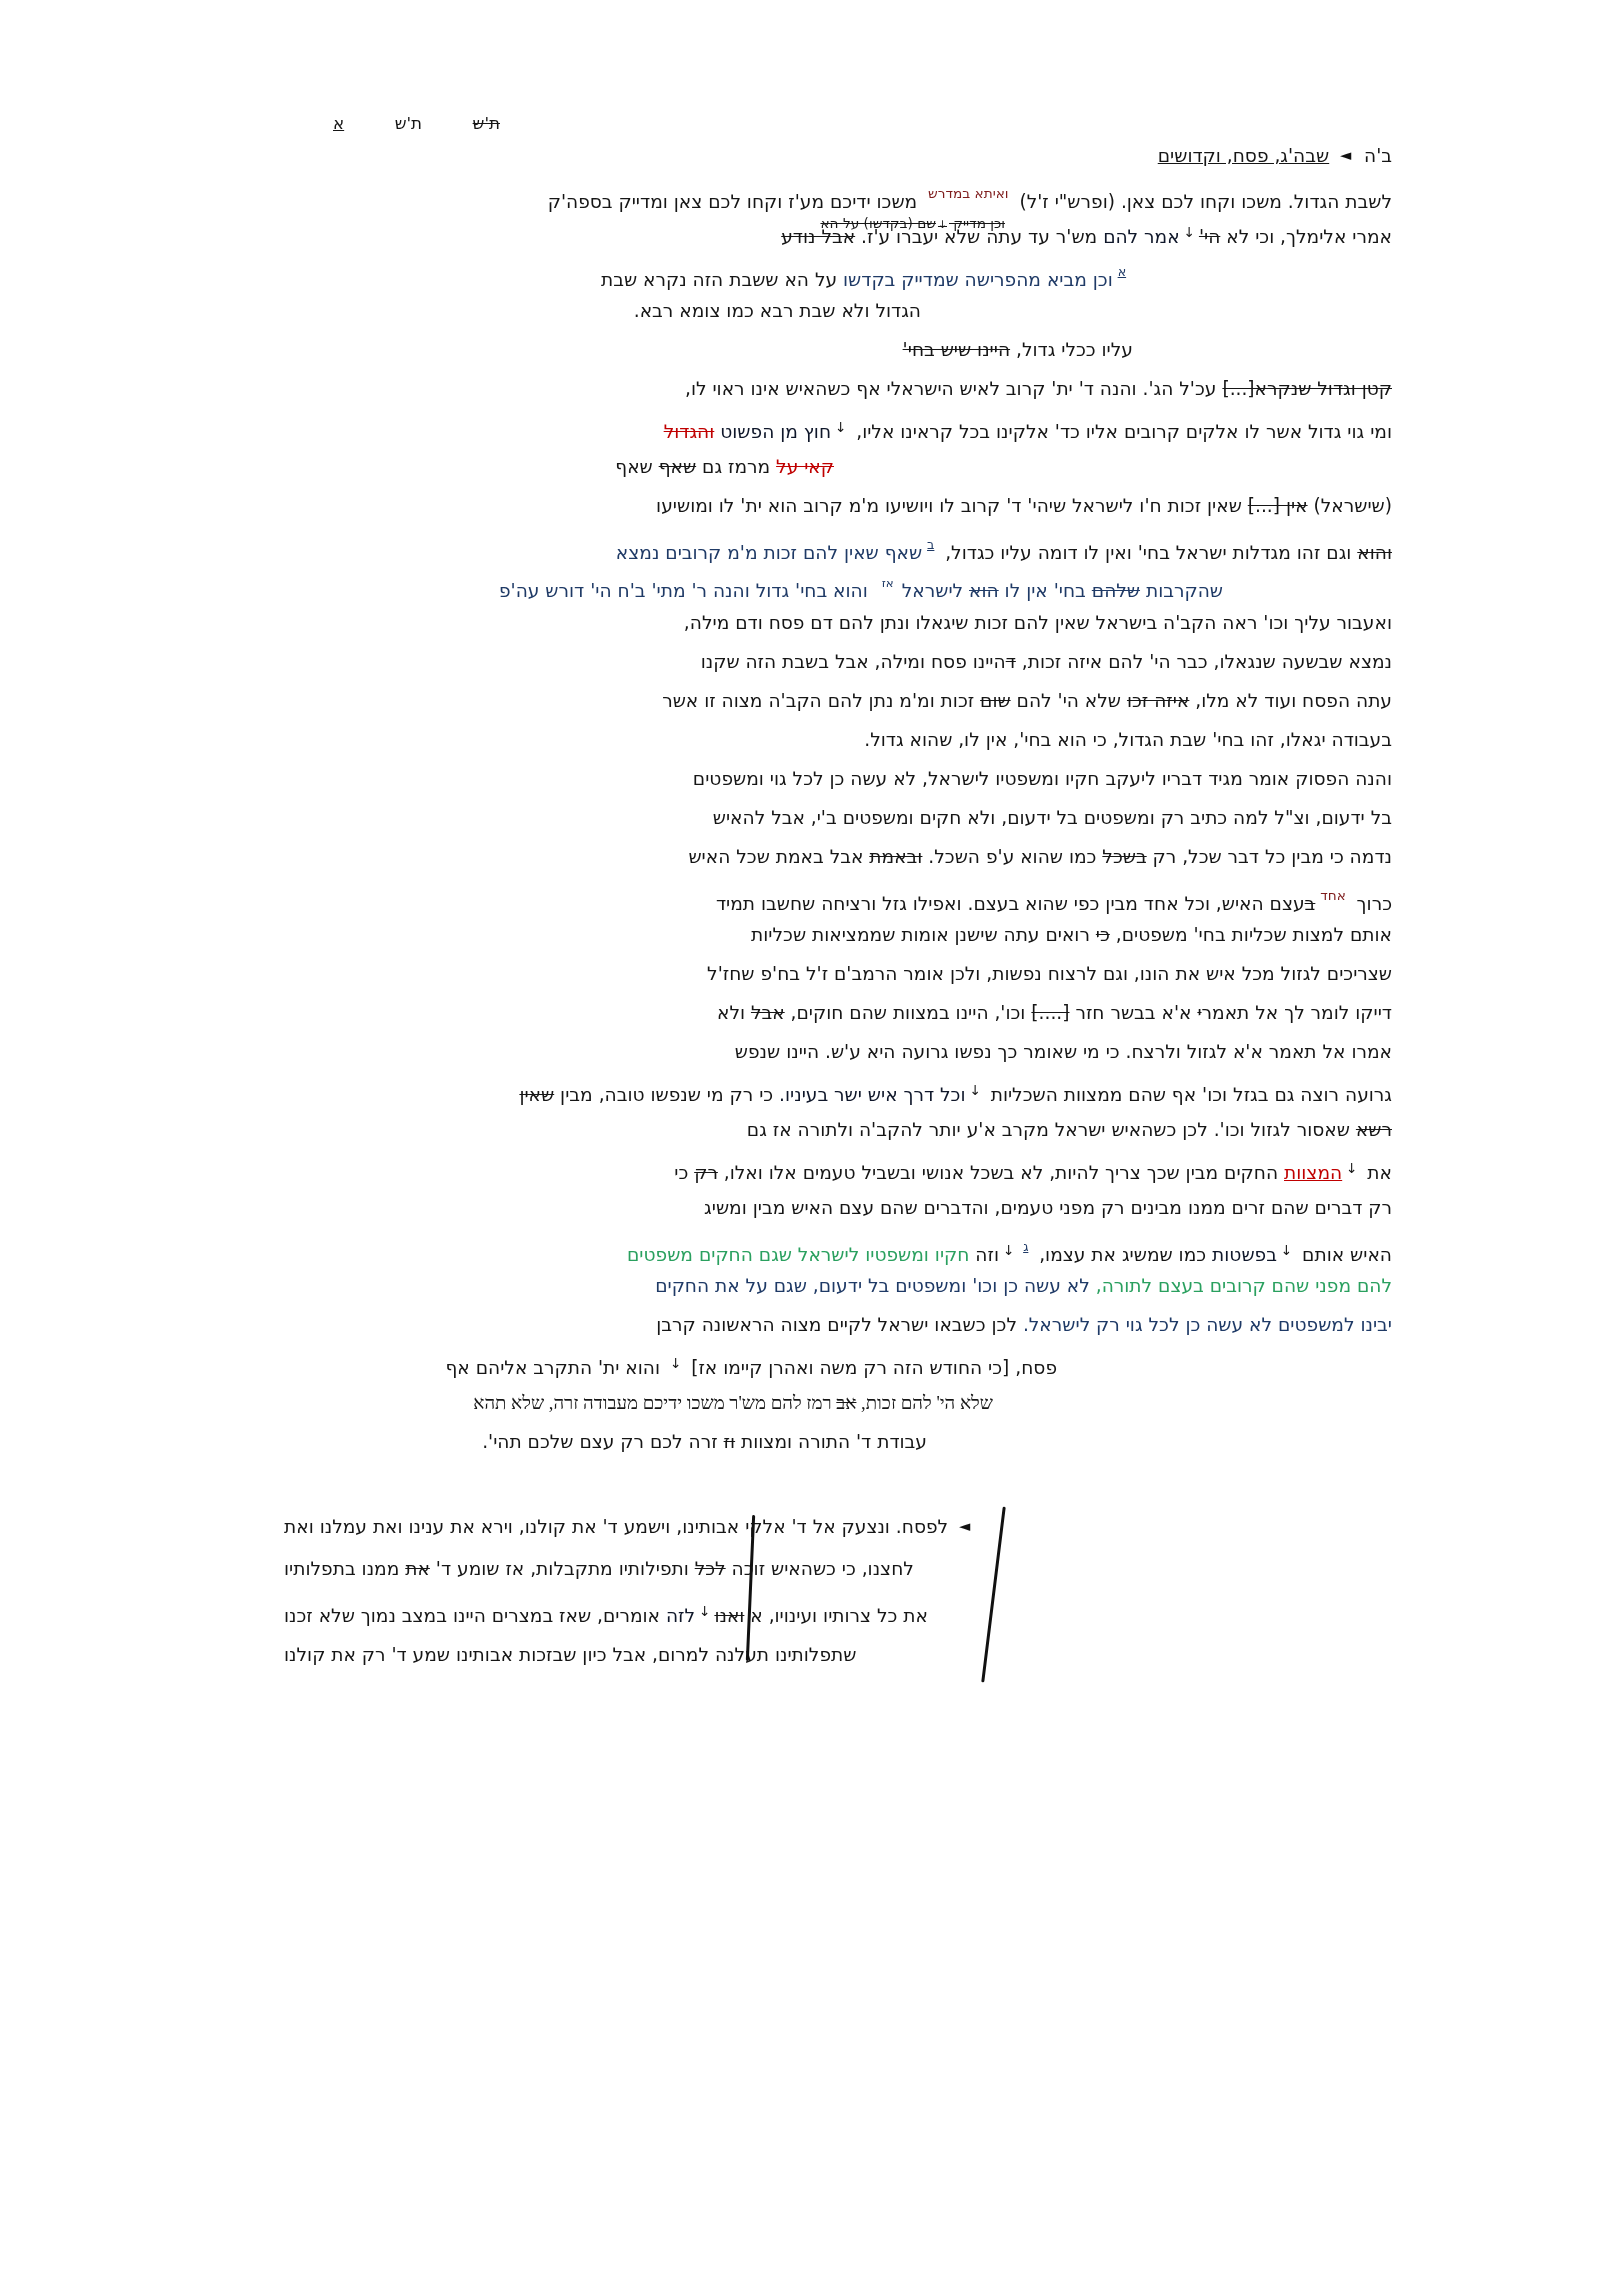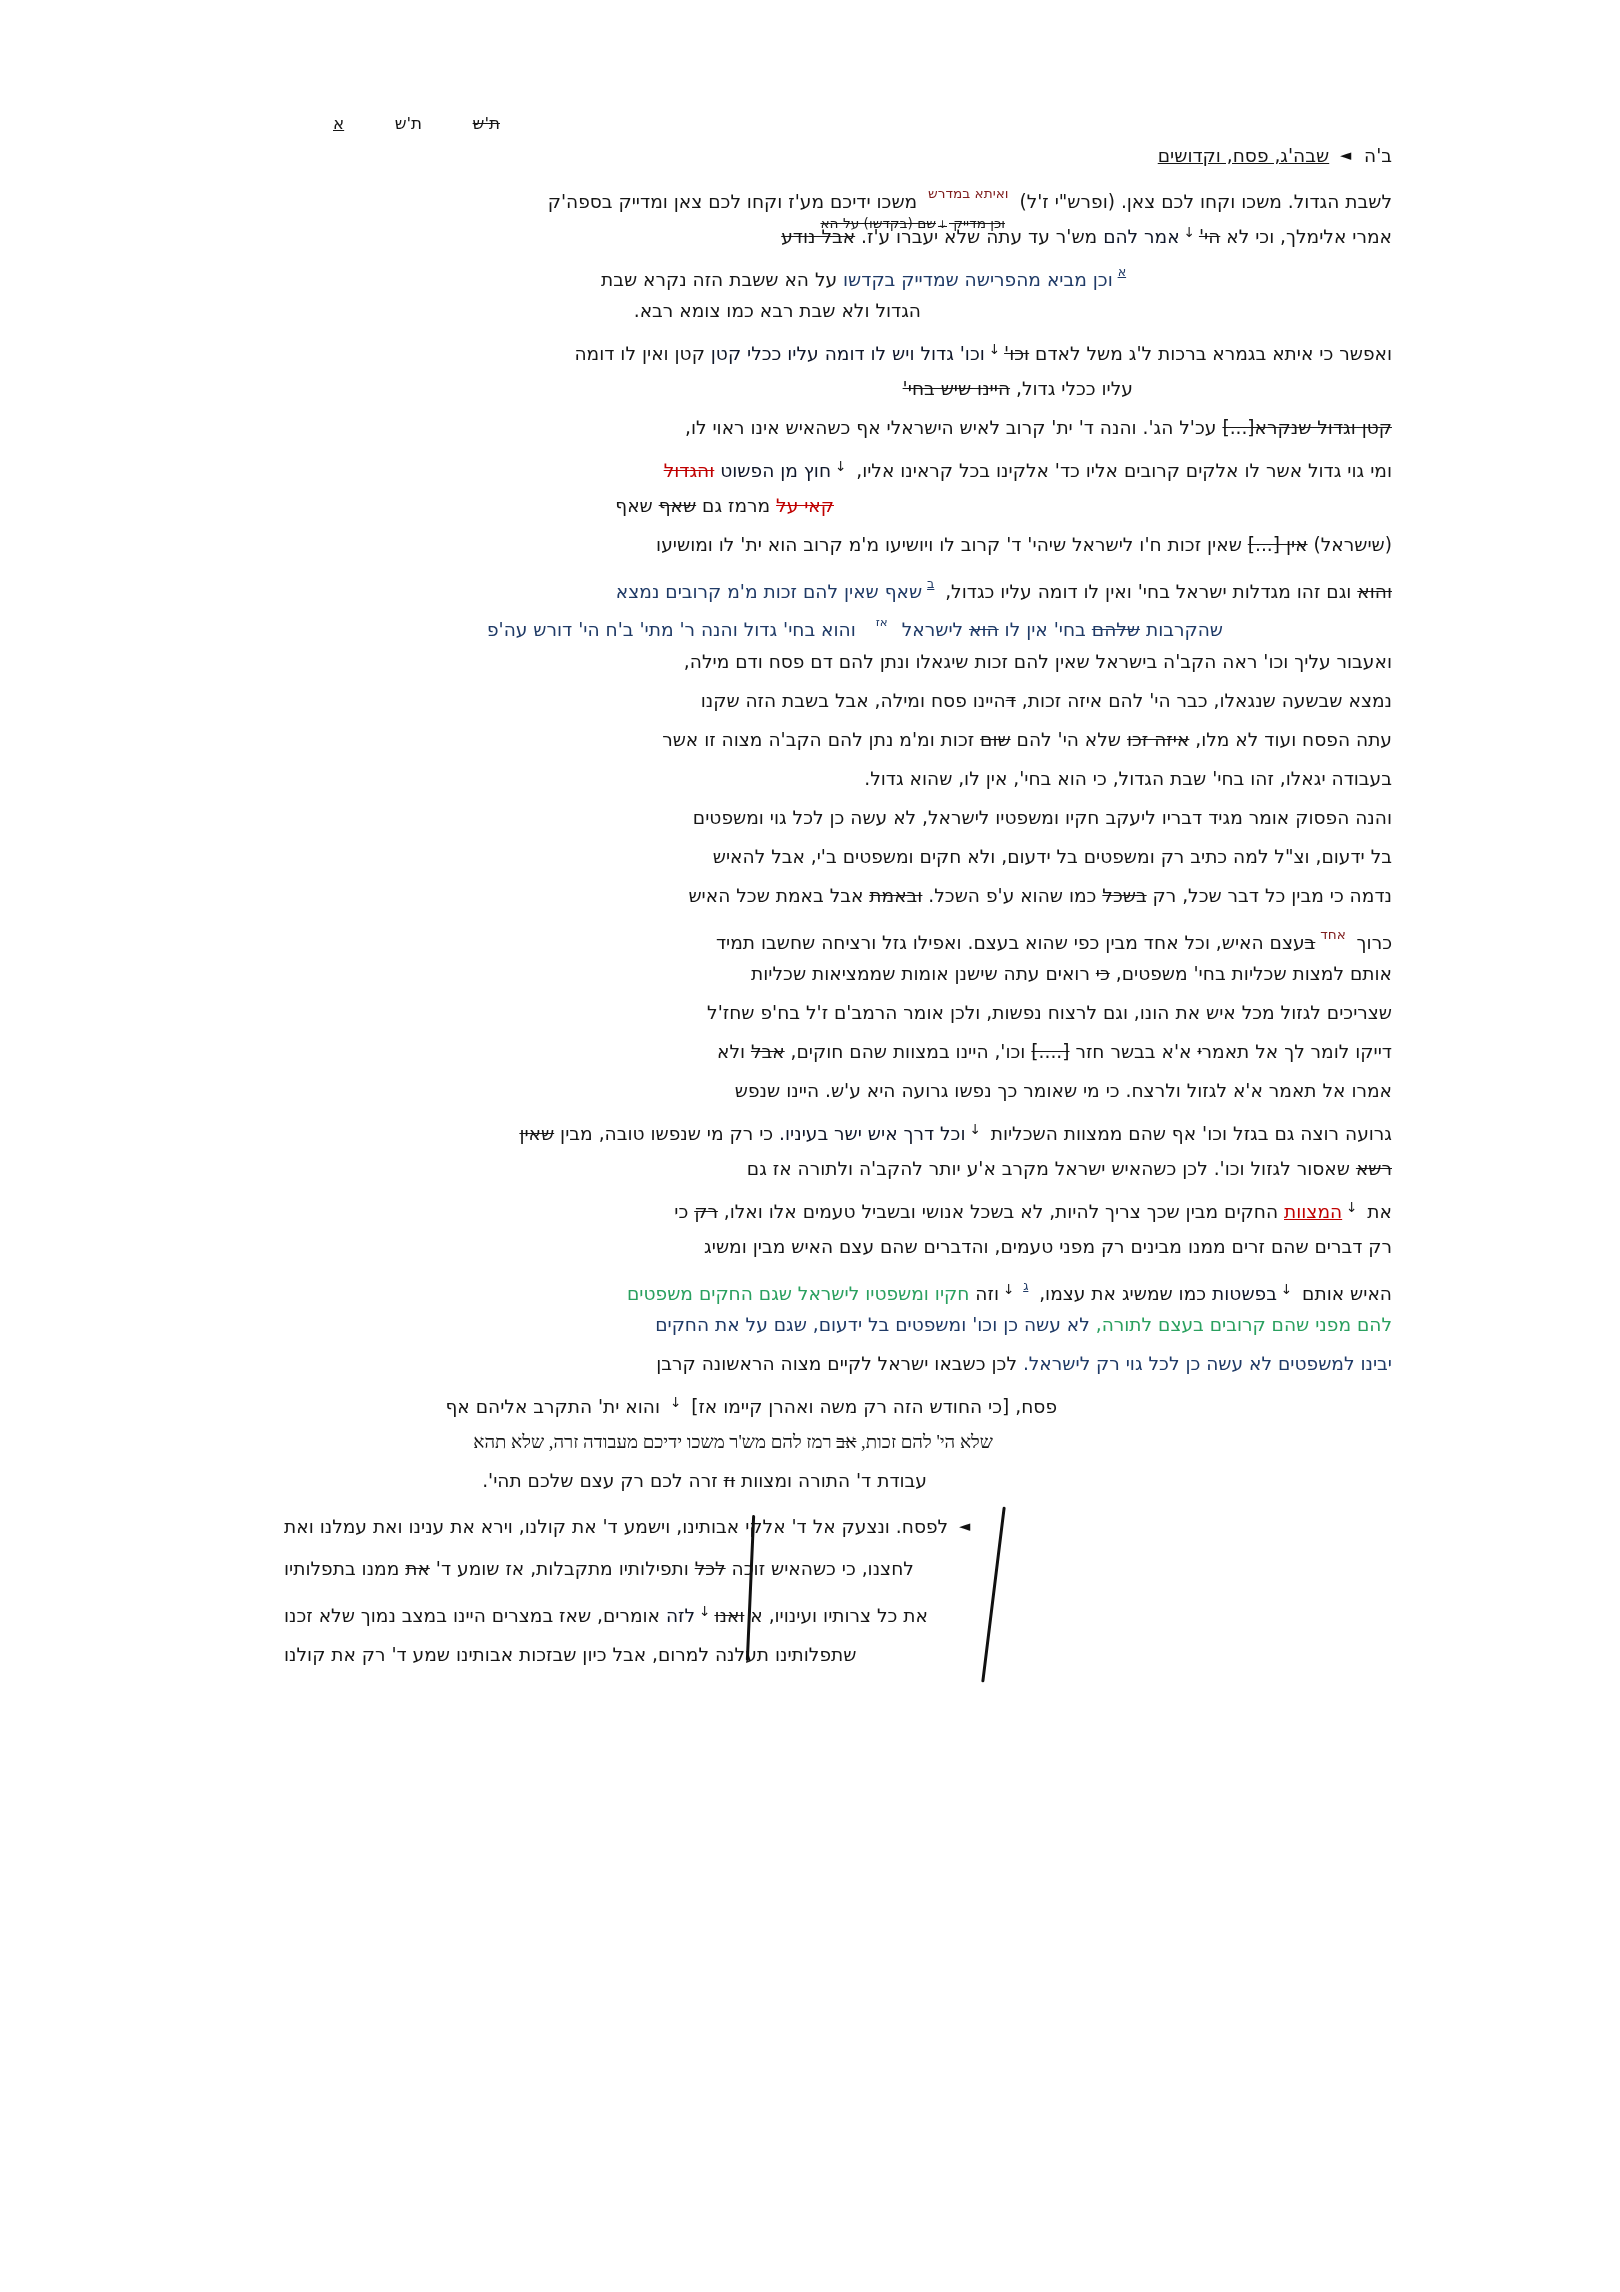--- a/index.html
+++ b/index.html
@@ -40,21 +40,21 @@
   .r-n   {color:#161616;}
   .r-st  {color:#161616;text-decoration:line-through;}
   .r-r   {color:#0f172a;margin-top:44px;}
   .r-rst {color:#c00000;text-decoration:line-through;}
   .r-ru  {color:#c00000;text-decoration:underline;}
   .r-nv  {color:#1f3a66;}
   .r-nvst{color:#1f3a66;text-decoration:line-through;}
   .r-g   {color:#2aa05f;}
   .r-u   {color:#161616;text-decoration:underline;}
   .r-sup {color:#1f3a66;font-size:12.7px;vertical-align:9.8px;text-decoration:underline;margin:0 4.9px;}
-  .r-sup2{color:#1f3a66;font-size:11.8px;vertical-align:9.8px;margin:0 14px;}
+  .r-sup2{color:#1f3a66;font-size:11.8px;vertical-align:9.8px;margin:0 8px;}
   .r-supb{color:#7f1d1d;font-size:13.7px;vertical-align:9.8px;margin:0 4.9px;}
   .r-arr {color:#161616;font-size:13.7px;vertical-align:5.9px;margin:0 3.9px;}
   .r-tri {color:#111111;font-size:14.7px;margin:0 12.7px 0 10.8px;vertical-align:2px;}
 
   
   .insert-above{
     position:absolute;right:387px;top:-1px;
     font-size:13.7px;line-height:22px;height:13.7px;
     color:#161616;text-decoration:line-through;white-space:nowrap;
   }
@@ -77,21 +77,20 @@
     <span>ת'ש</span>
     <span class="hm-underl">א</span>
   </div>
 
   <div id="para1">
       <div class="tline"><span class="r-n">ב'ה</span><span class="r-tri">◄</span><span class="r-u">שבה'ג, פסח, וקדושים</span></div>
       <div class="tline"><span class="r-n">לשבת הגדול. משכו וקחו לכם צאן. (ופרש"י ז'ל) </span><span class="r-supb">ואיתא במדרש</span><span class="r-n"> משכו ידיכם מע'ז וקחו לכם צאן ומדייק בספה'ק</span></div>
       <div class="tline"><span class="r-n">אמרי אלימלך, וכי לא </span><span class="r-st">הי'</span><span class="r-arr">↓</span><span class="r-r">אמר להם</span><span class="r-n"> מש'ר עד עתה שלא יעברו ע'ז. </span><span class="r-st">אבל נודע</span><span class="insert-above">וכן מדייק <span class="ia-arr">↓</span>שם (בקדשו) על הא</span></div>
       <div class="tline" style="padding-right: 261px;"><span class="r-sup">א</span><span class="r-nv">וכן מביא מהפרישה שמדייק בקדשו </span><span class="r-n">על הא ששבת הזה נקרא שבת</span></div>
       <div class="tline" style="padding-right: 471px;"><span class="r-n">הגדול ולא שבת רבא כמו צומא רבא.</span></div>
-      <div class="tline"><span class="r-n">ואפשר כי איתא בגמרא ברכות ל'ג משל לאדם </span><span class="r-st">וכו'</span><span class="r-arr">↓</span><span class="r-r">וכו' גדול ויש לו דומה עליו ככלי קטן</span><span class="r-n"> קטן ואין לו דומה</span></div>
       <div class="tline" style="padding-right: 259px;"><span class="r-n">עליו ככלי גדול, </span><span class="r-st">היינו שיש בחי'</span></div>
       <div class="tline"><span class="r-st">קטן וגדול שנקרא[...]</span><span class="r-n"> עכ'ל הג'. והנה ד' ית' קרוב לאיש הישראלי אף כשהאיש אינו ראוי לו,</span></div>
       <div class="tline"><span class="r-n">ומי גוי גדול אשר לו אלקים קרובים אליו כד' אלקינו בכל קראינו אליו, </span><span class="r-arr">↓</span><span class="r-r">חוץ מן הפשוט </span><span class="r-rst">והגדול</span></div>
       <div class="tline" style="padding-right: 558px;"><span class="r-rst">קאי על</span><span class="r-n"> מרמז גם </span><span class="r-st">שאף</span><span class="r-n"> שאף</span></div>
       <div class="tline"><span class="r-n">(שישראל) </span><span class="r-st">אין [...]</span><span class="r-n"> שאין זכות ח'ו לישראל שיהי' ד' קרוב לו ויושיעו מ'מ קרוב הוא ית' לו ומושיעו</span></div>
       <div class="tline"><span class="r-st">והוא</span><span class="r-n"> וגם זהו מגדלות ישראל בחי' ואין לו דומה עליו כגדול, </span><span class="r-sup">ב</span><span class="r-nv">שאף שאין להם זכות מ'מ קרובים נמצא</span></div>
       <div class="tline" style="padding-right: 169px;"><span class="r-nv">שהקרבות </span><span class="r-nvst">שלהם</span><span class="r-nv"> בחי' אין לו </span><span class="r-nvst">הוא</span><span class="r-nv"> לישראל</span><span class="r-sup2">אז</span><span class="r-nv"> והוא בחי' גדול והנה ר' מתי' ב'ח הי' דורש עה'פ</span></div>
       <div class="tline"><span class="r-n">ואעבור עליך וכו' ראה הקב'ה בישראל שאין להם זכות שיגאלו ונתן להם דם פסח ודם מילה,</span></div>
       <div class="tline"><span class="r-n">נמצא שבשעה שנגאלו, כבר הי' להם איזה זכות, </span><span class="r-st">ד</span><span class="r-n">היינו פסח ומילה, אבל בשבת הזה שקנו</span></div>
       <div class="tline"><span class="r-n">עתה הפסח ועוד לא מלו, </span><span class="r-st">איזה זכו</span><span class="r-n"> שלא הי' להם </span><span class="r-st">שום</span><span class="r-n"> זכות ומ'מ נתן להם הקב'ה מצוה זו אשר</span></div>

